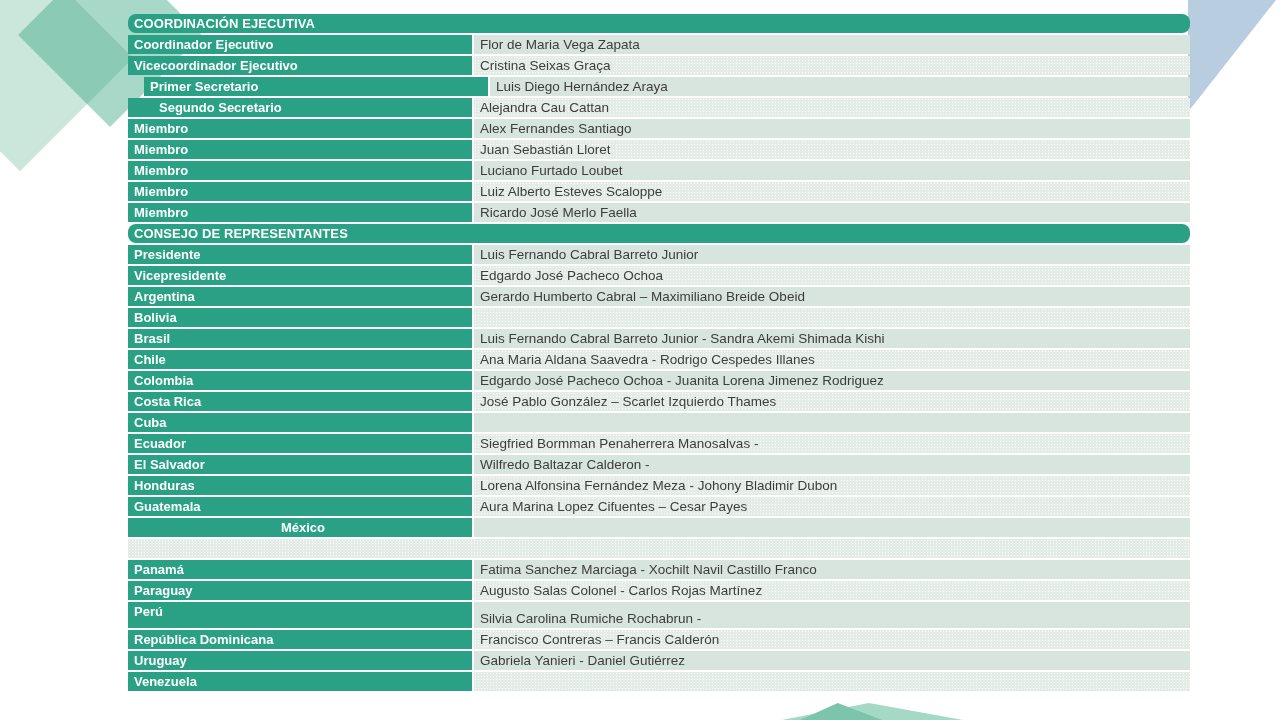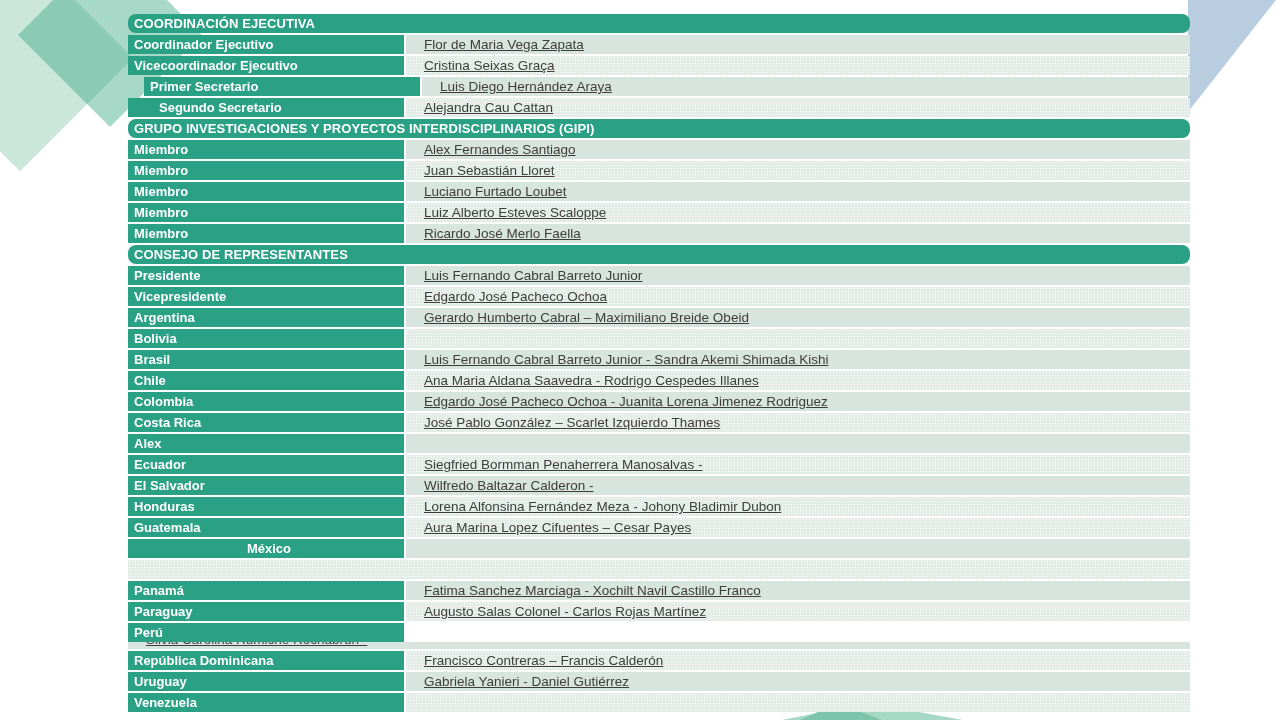--- a/index.html
+++ b/index.html
@@ -12,33 +12,33 @@
   .shape{position:absolute;pointer-events:none;}
   .diamond-a{left:-60px;top:-22px;width:160px;height:160px;transform:rotate(45deg);z-index:1;}
   .diamond-b{left:45px;top:-30px;width:130px;height:130px;transform:rotate(45deg);z-index:2;}
   .tri-blue{left:1188px;top:0;width:88px;height:112px;clip-path:polygon(0 0,100% 0,0 100%);z-index:1;}
   .tri-bottom-light{left:782px;top:703px;width:181px;height:17px;clip-path:polygon(0 100%,48% 0,100% 100%);z-index:1;}
   .tri-bottom-dark{left:800px;top:703px;width:82px;height:17px;clip-path:polygon(0 100%,46% 0,100% 100%);z-index:2;}
 
   
   .org-table{position:absolute;left:128px;top:14px;width:1062px;z-index:5;}
   .trow{display:flex;height:19px;margin-bottom:2px;}
-  .trow.tall{height:26px;flex-direction:column;}
+  .trow.tall{height:26px;}
   .cell{box-sizing:border-box;overflow:hidden;white-space:nowrap;}
   .hdr-cell{
     width:100%;line-height:19px;padding-left:6px;
     color:#ffffff;font-weight:bold;font-size:13px;letter-spacing:.1px;border-radius:8px;
   }
   .label-cell{
-    width:276px;margin-right:2px;line-height:19px;padding-left:6px;
+    width:344px;margin-right:2px;line-height:19px;padding-left:6px;
     color:#ffffff;font-weight:bold;font-size:13px;flex-shrink:0;
   }
   .value-cell{
-    flex:1;line-height:19px;padding-left:18px;
-    color:#3d3d3d;font-size:13.5px;text-decoration:underline;
+    flex:1;line-height:19px;padding-left:6px;
+    color:#3d3d3d;font-size:13.5px;
   }
   .trow.tall .label-cell{line-height:19px;}
   .trow.tall .value-cell{line-height:19px;display:flex;align-items:flex-end;}
   .shade-sage{background-color:#d8e4de;}
   .shade-dot{
     background-color:#e3ece7;
     background-image:radial-gradient(circle, rgba(255,255,255,.95) 30%, rgba(255,255,255,0) 34%);
     background-size:3px 3px;
   }
 </style>
@@ -63,23 +63,20 @@
       <div class="cell label-cell" style="background: rgb(42, 161, 132);">Vicecoordinador  Ejecutivo</div>
       <div class="cell value-cell shade-dot">Cristina Seixas Graça</div>
     </div>
     <div class="trow">
       <div class="cell label-cell" style="background: rgb(42, 161, 132); margin-left: 16px;">Primer Secretario</div>
       <div class="cell value-cell shade-sage">Luis Diego Hernández Araya</div>
     </div>
     <div class="trow">
       <div class="cell label-cell" style="background: rgb(42, 161, 132); padding-left: 31px;">Segundo Secretario</div>
       <div class="cell value-cell shade-dot">Alejandra Cau Cattan</div>
-    </div>
-    <div class="trow">
-      <div class="cell hdr-cell" style="background: rgb(42, 161, 132);">GRUPO INVESTIGACIONES Y PROYECTOS INTERDISCIPLINARIOS (GIPI)</div>
     </div>
     <div class="trow">
       <div class="cell label-cell" style="background: rgb(42, 161, 132);">Miembro</div>
       <div class="cell value-cell shade-sage">Alex Fernandes Santiago</div>
     </div>
     <div class="trow">
       <div class="cell label-cell" style="background: rgb(42, 161, 132);">Miembro</div>
       <div class="cell value-cell shade-dot">Juan Sebastián Lloret</div>
     </div>
     <div class="trow">
@@ -123,21 +120,21 @@
     </div>
     <div class="trow">
       <div class="cell label-cell" style="background: rgb(42, 161, 132);">Colombia</div>
       <div class="cell value-cell shade-sage">Edgardo José Pacheco Ochoa - Juanita Lorena Jimenez Rodriguez</div>
     </div>
     <div class="trow">
       <div class="cell label-cell" style="background: rgb(42, 161, 132);">Costa Rica</div>
       <div class="cell value-cell shade-dot">José Pablo González – Scarlet Izquierdo Thames</div>
     </div>
     <div class="trow">
-      <div class="cell label-cell" style="background: rgb(42, 161, 132);">Alex</div>
+      <div class="cell label-cell" style="background: rgb(42, 161, 132);">Cuba</div>
       <div class="cell value-cell shade-sage"></div>
     </div>
     <div class="trow">
       <div class="cell label-cell" style="background: rgb(42, 161, 132);">Ecuador</div>
       <div class="cell value-cell shade-dot">Siegfried Bormman Penaherrera  Manosalvas -</div>
     </div>
     <div class="trow">
       <div class="cell label-cell" style="background: rgb(42, 161, 132);">El Salvador</div>
       <div class="cell value-cell shade-sage">Wilfredo Baltazar Calderon  -</div>
     </div>

